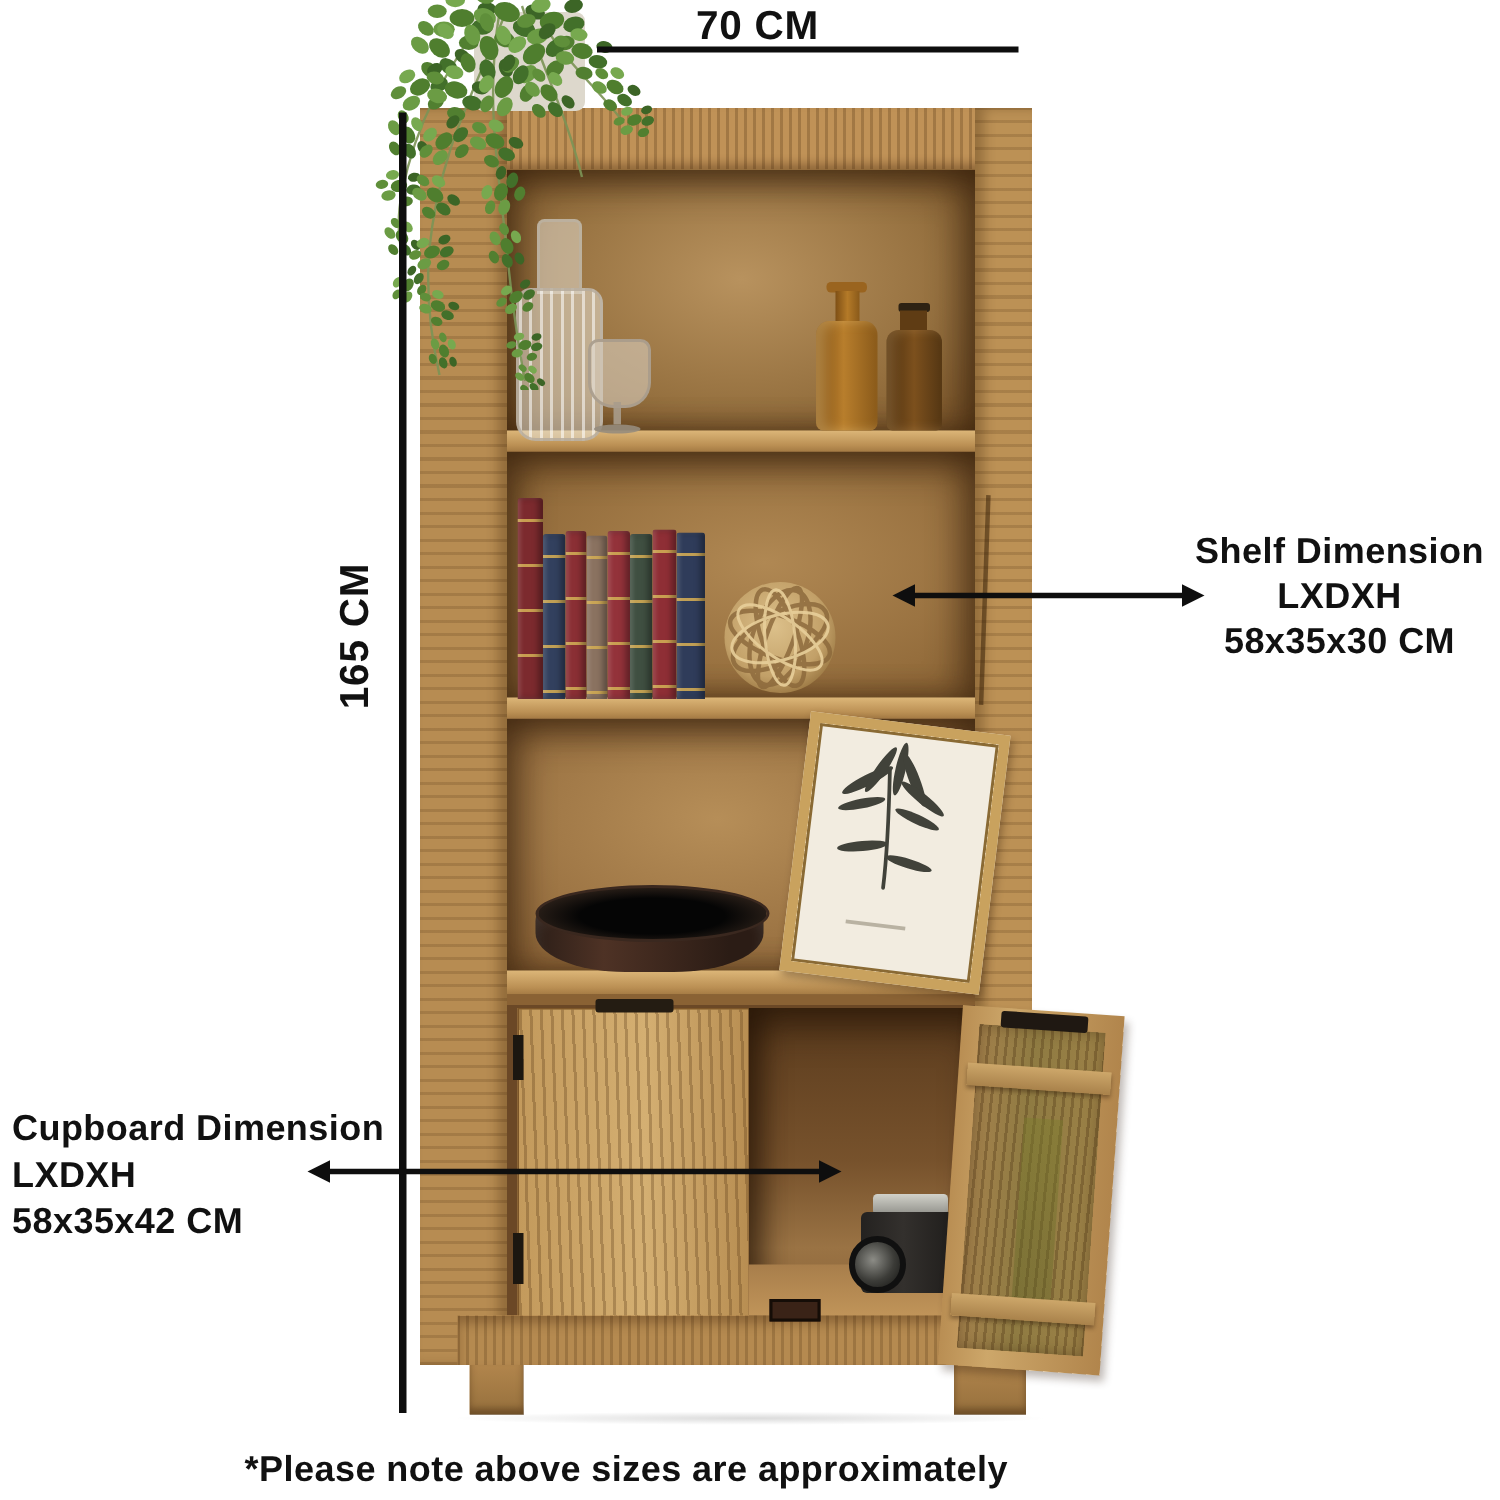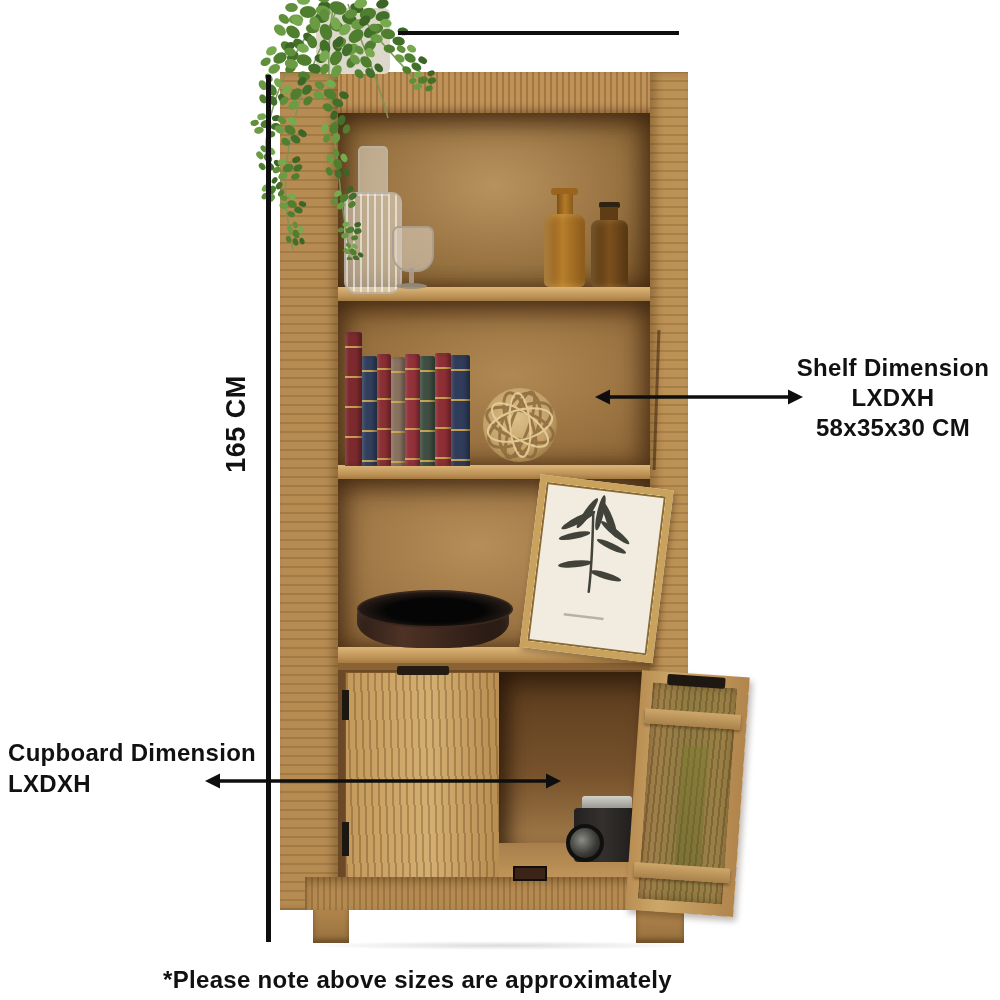--- a/index.html
+++ b/index.html
@@ -301,40 +301,42 @@
       <use href="#lfc" transform="translate(100,166) scale(1.0) rotate(65)"></use>
       <use href="#lfc" transform="translate(34,192) scale(0.85) rotate(-55)"></use>
       <use href="#lfc" transform="translate(54,206) scale(0.9) rotate(20)"></use>
       <use href="#lfc" transform="translate(106,200) scale(0.9) rotate(-35)"></use>
       <use href="#lfc" transform="translate(58,236) scale(0.8) rotate(70)"></use>
       <use href="#lfc" transform="translate(112,232) scale(0.8) rotate(-15)"></use>
       <use href="#lfc" transform="translate(115,254) scale(0.7) rotate(40)"></use>
     </g>
   </svg>
 
+  <div class="abs anno lbl-width">70 CM</div>
   <div class="abs anno line-width"></div>
 
   <div class="abs anno line-height"></div>
   <div class="abs anno lbl-height">165 CM</div>
 
   <svg class="abs anno arrow-svg shelf-arrow" width="212" height="22" viewBox="0 0 212 22">
     <line x1="14" y1="11" x2="198" y2="11" stroke="#0e0e0e" stroke-width="3.6"></line>
     <polygon points="2,11 17,3.5 17,18.5" fill="#0e0e0e"></polygon>
     <polygon points="210,11 195,3.5 195,18.5" fill="#0e0e0e"></polygon>
   </svg>
   <div class="abs anno shelf-block">
     <div>Shelf Dimension</div>
     <div>LXDXH</div>
     <div>58x35x30 CM</div>
   </div>
 
 
   <div class="abs anno cup-block">
     <div>Cupboard Dimension</div>
     <div>LXDXH</div>
+    <div>58x35x42 CM</div>
   </div>
   <svg class="abs anno arrow-svg cup-arrow" width="360" height="22" viewBox="0 0 360 22">
     <line x1="14" y1="11" x2="346" y2="11" stroke="#0e0e0e" stroke-width="3.6"></line>
     <polygon points="2,11 17,3.5 17,18.5" fill="#0e0e0e"></polygon>
     <polygon points="358,11 343,3.5 343,18.5" fill="#0e0e0e"></polygon>
   </svg>
 
   <div class="abs anno footnote">*Please note above sizes are approximately</div>
 </div>
 

